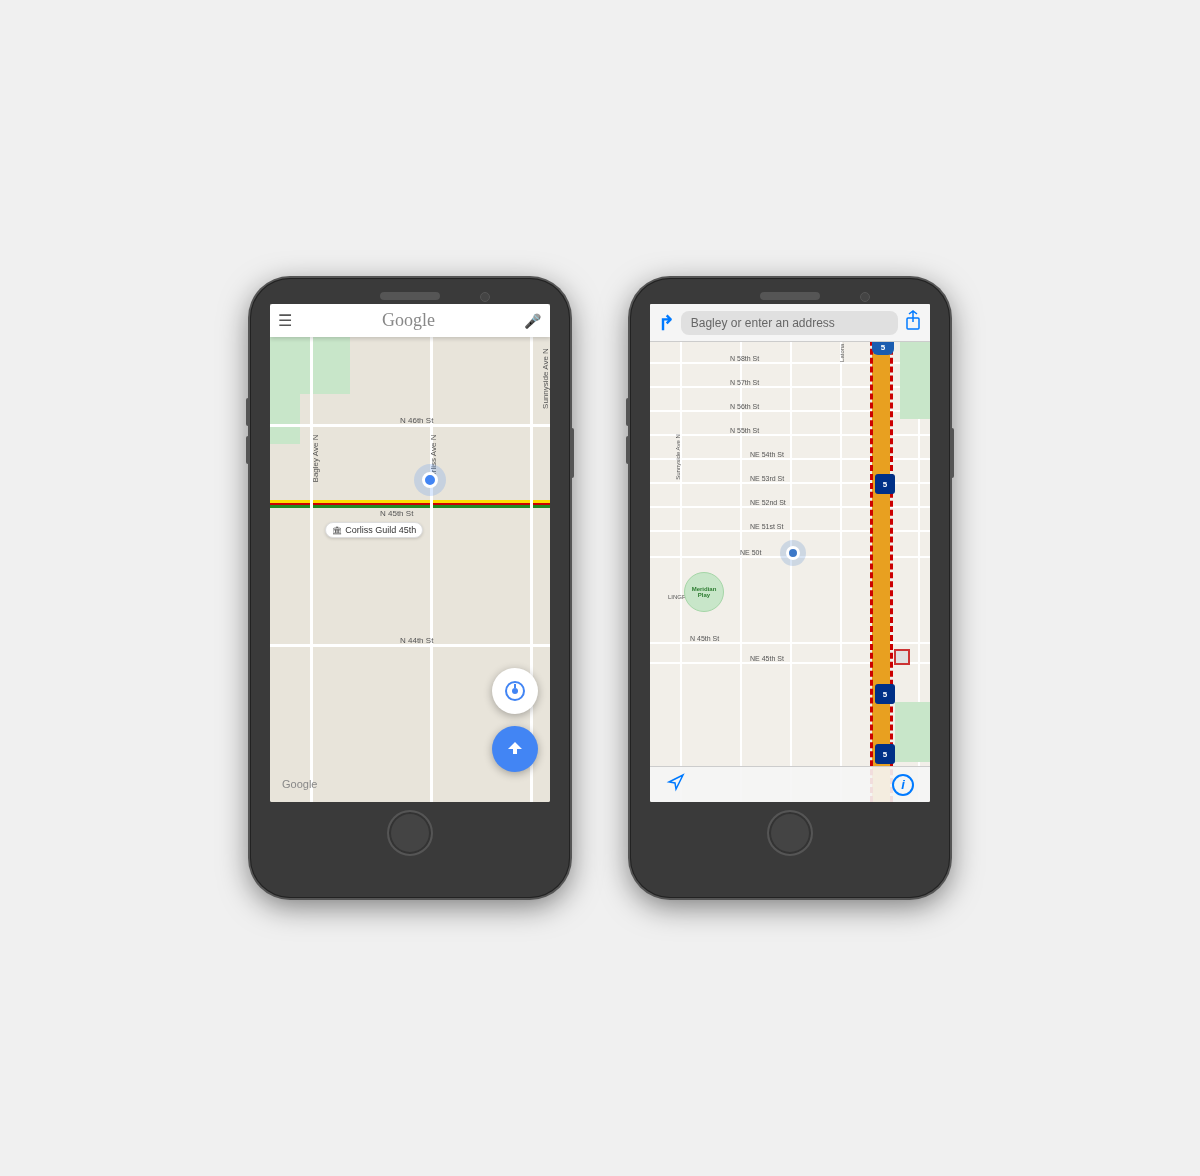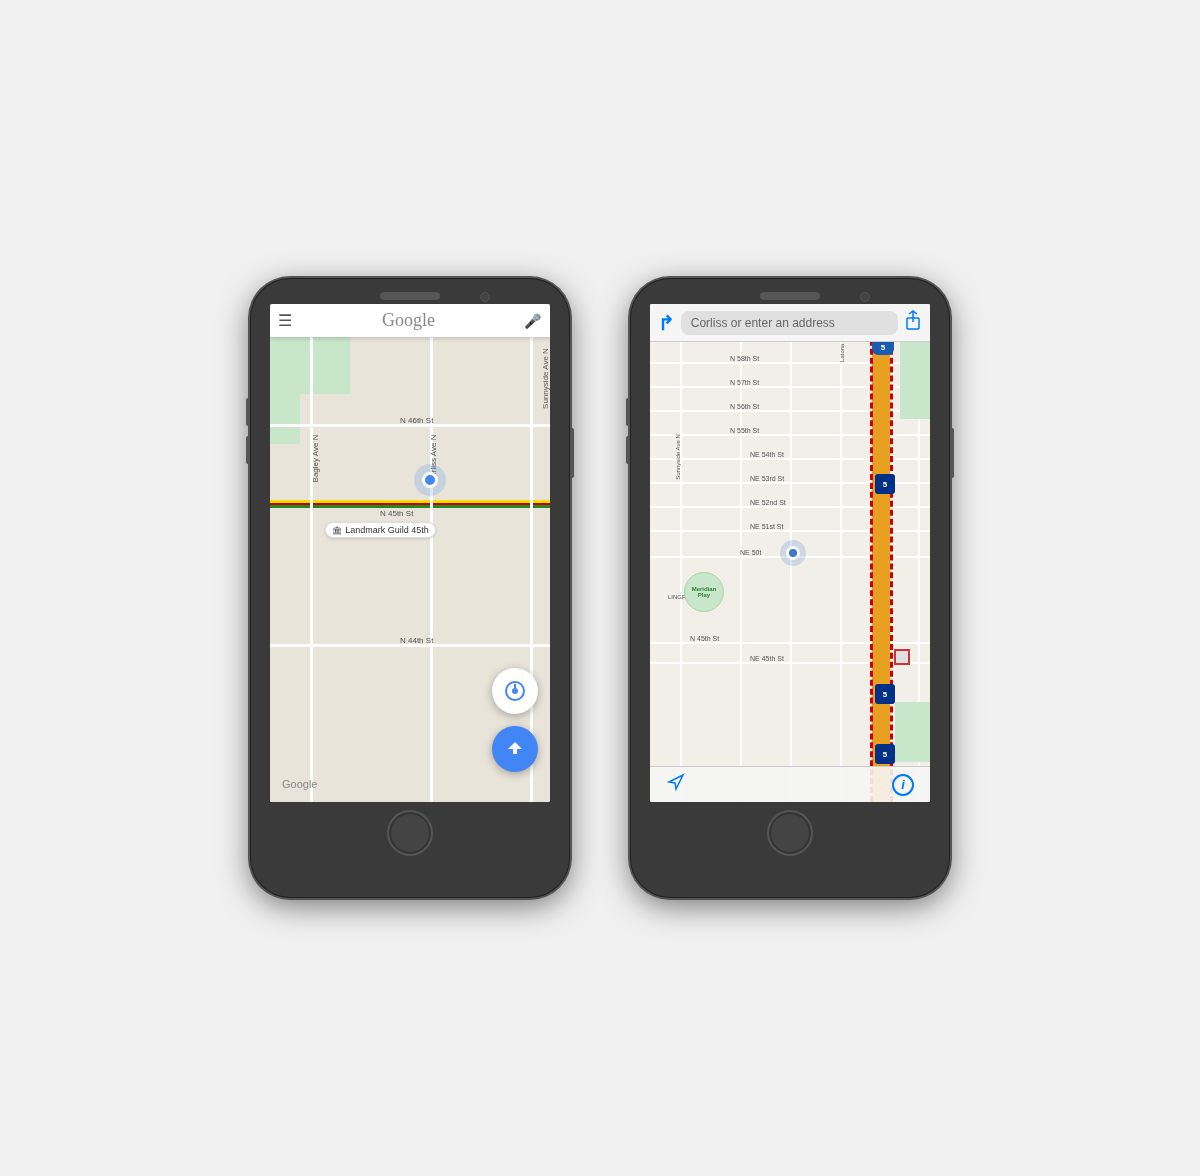--- a/index.html
+++ b/index.html
@@ -373,21 +373,21 @@
       <div class="street-label" style="top:205px;left:110px;">N 45th St</div>
       <div class="street-label" style="top:332px;left:130px;">N 44th St</div>
       <div class="street-label" style="top:150px;left:22px;transform:rotate(-90deg);">Bagley Ave N</div>
       <div class="street-label" style="top:150px;left:140px;transform:rotate(-90deg);">Corliss Ave N</div>
       <div class="street-label" style="top:70px;left:245px;transform:rotate(-90deg);">Sunnyside Ave N</div>
 
       <div class="location-dot" style="top:168px;left:152px;"></div>
 
       <div class="landmark" style="top:218px;left:55px;">
         <span style="font-size:8px;">🏛</span>
-        <span>Landmark Guild 45th</span>
+        <span>Corliss Guild 45th</span>
       </div>
 
       <div class="gmap-searchbar" style="top:0;">
         <div class="gmap-menu-icon">☰</div>
         <div class="gmap-search-text" style="color:#888;font-size:18px;text-align:center;font-family:Georgia,serif;">Google</div>
         <div class="gmap-mic-icon">🎤</div>
       </div>
 
       <div class="gmap-fab gmap-fab-compass">
         <svg width="22" height="22" viewBox="0 0 22 22">
@@ -505,21 +505,21 @@
       </div>
 
       <div style="position:absolute;top:35px;right:0;width:30px;height:80px;background:#c8e6c9;"></div>
 
       <div style="position:absolute;bottom:40px;right:0;width:35px;height:60px;background:#c8e6c9;"></div>
 
       <div style="position:absolute;top:345px;right:20px;width:16px;height:16px;background:#e0e0e0;border:2px solid #cc3333;"></div>
 
       <div class="amap-topbar" style="top:0;">
         <div class="amap-turn-icon">↱</div>
-        <div class="amap-search-field">Corliss or enter an address</div>
+        <div class="amap-search-field">Bagley or enter an address</div>
         <div class="amap-share-icon">
           <svg width="18" height="20" viewBox="0 0 18 20" fill="none">
             <rect x="3" y="8" width="12" height="11" rx="1" stroke="#007aff" stroke-width="1.5"></rect>
             <path d="M9 1 L9 12 M5 4 L9 1 L13 4" stroke="#007aff" stroke-width="1.5" fill="none"></path>
           </svg>
         </div>
       </div>
 
       <div class="amap-bottombar">
         <div class="amap-location-icon">

